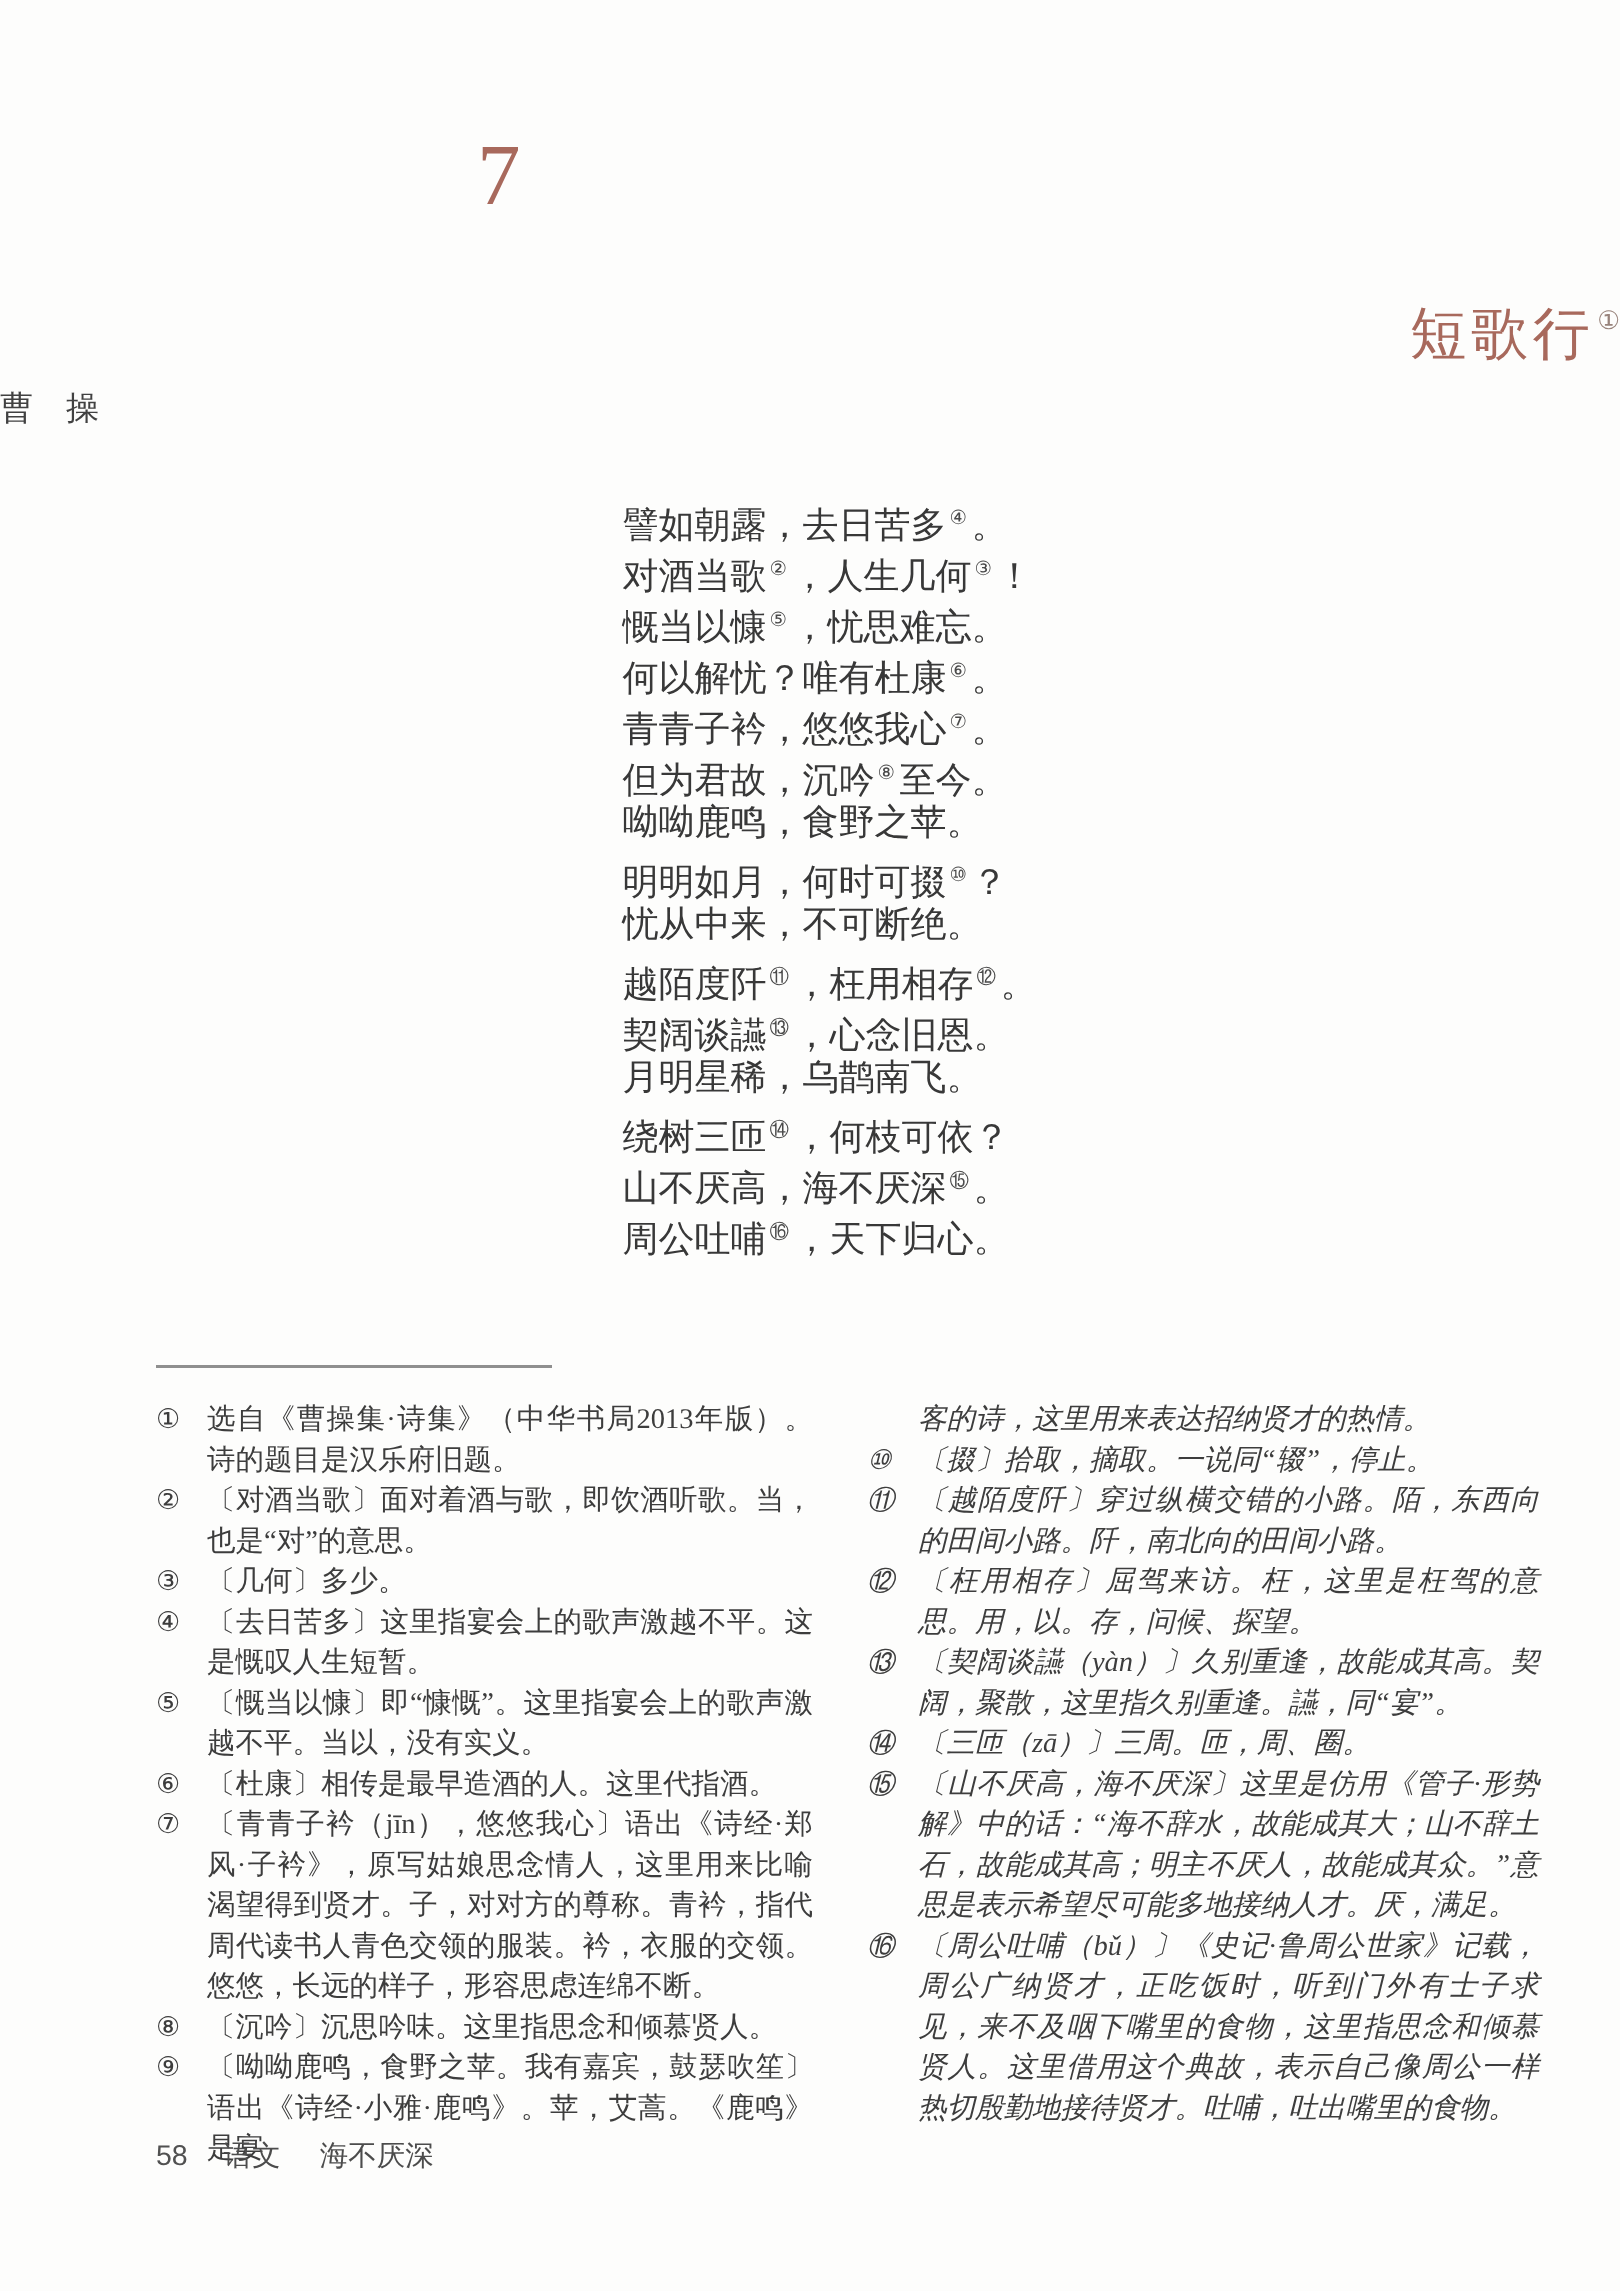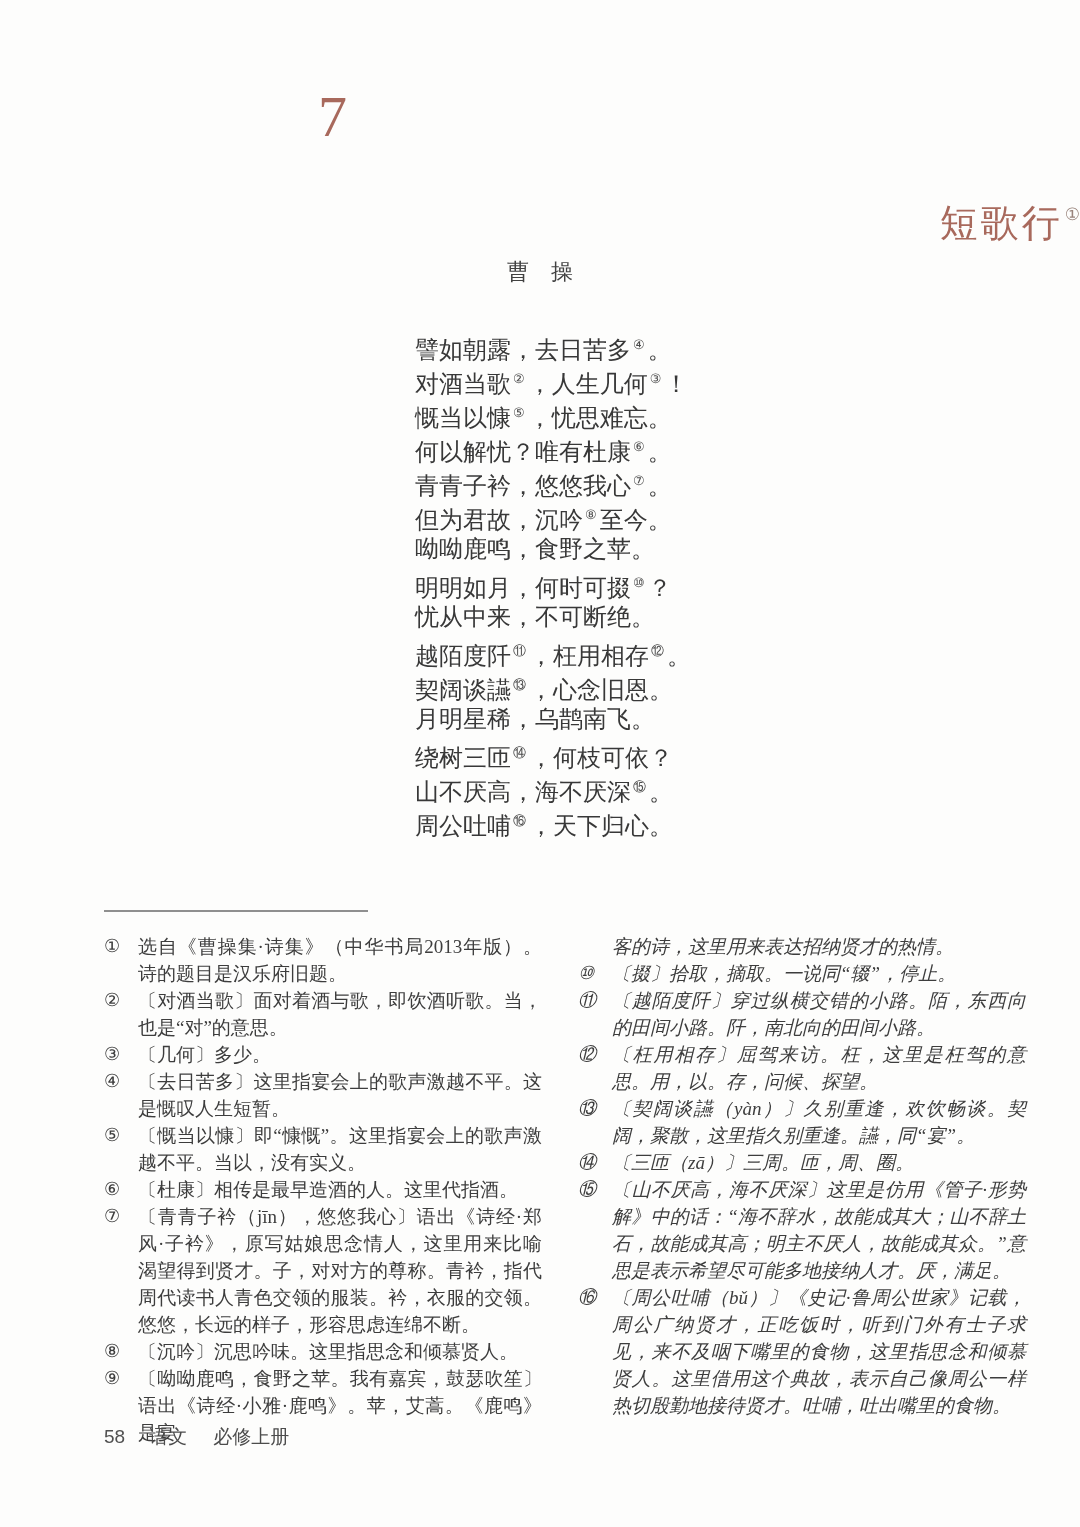--- a/index.html
+++ b/index.html
@@ -40,21 +40,20 @@
     color: #98837b;
     vertical-align: 16px;
     letter-spacing: 0;
     margin-left: 2px;
   }
   .author {
     position: absolute;
     left: 0;
     right: 0;
     top: 257px;
-    text-align: center;
     font-size: 22px;
     color: #414141;
   }
   .poem {
     position: absolute;
     left: 415px;
     top: 328px;
     font-size: 24px;
     color: #383838;
   }
@@ -197,33 +196,33 @@
       <div class="fn">
         <span class="fn-num">⑪</span>
         <span class="fn-text">〔越陌度阡〕穿过纵横交错的小路。陌，东西向的田间小路。阡，南北向的田间小路。</span>
       </div>
       <div class="fn">
         <span class="fn-num">⑫</span>
         <span class="fn-text">〔枉用相存〕屈驾来访。枉，这里是枉驾的意思。用，以。存，问候、探望。</span>
       </div>
       <div class="fn">
         <span class="fn-num">⑬</span>
-        <span class="fn-text">〔契阔谈讌（yàn）〕久别重逢，欢饮畅谈。契阔，聚散，这里指久别重逢。讌，同“宴”。</span>
+        <span class="fn-text">〔契阔谈讌（yàn）〕久别重逢，故能成其高。契阔，聚散，这里指久别重逢。讌，同“宴”。</span>
       </div>
       <div class="fn">
         <span class="fn-num">⑭</span>
         <span class="fn-text">〔三匝（zā）〕三周。匝，周、圈。</span>
       </div>
       <div class="fn">
         <span class="fn-num">⑮</span>
         <span class="fn-text">〔山不厌高，海不厌深〕这里是仿用《管子·形势解》中的话：“海不辞水，故能成其大；山不辞土石，故能成其高；明主不厌人，故能成其众。”意思是表示希望尽可能多地接纳人才。厌，满足。</span>
       </div>
       <div class="fn">
         <span class="fn-num">⑯</span>
         <span class="fn-text">〔周公吐哺（bǔ）〕《史记·鲁周公世家》记载，周公广纳贤才，正吃饭时，听到门外有士子求见，来不及咽下嘴里的食物，这里指思念和倾慕贤人。这里借用这个典故，表示自己像周公一样热切殷勤地接待贤才。吐哺，吐出嘴里的食物。</span>
       </div>
     </div>
 
   <div class="page-footer">
-    <span class="page-num">58</span><span class="subject">语文</span><span class="volume">必修上册</span>
+    <span class="page-num">58</span><span class="subject">语文</span><span class="volume">海不厌深</span>
   </div>
 
 </div>
 
 </body></html>

